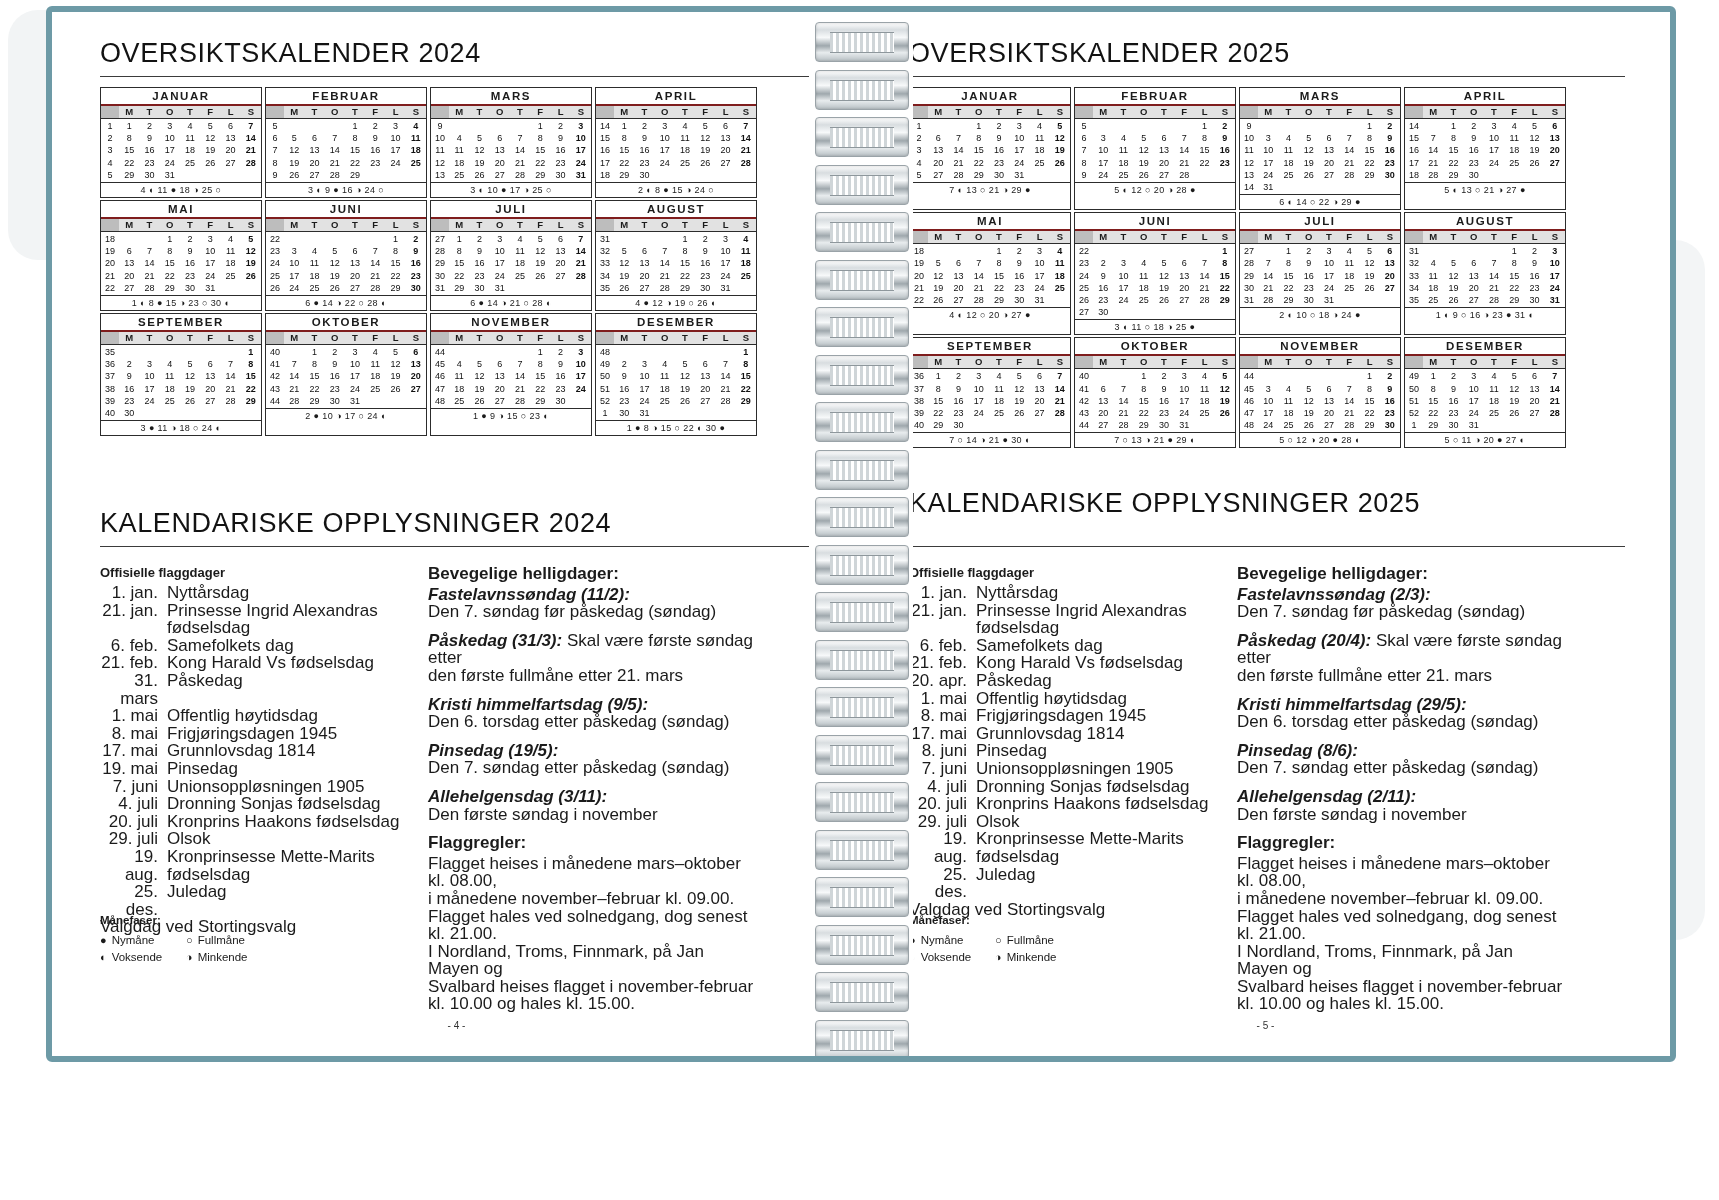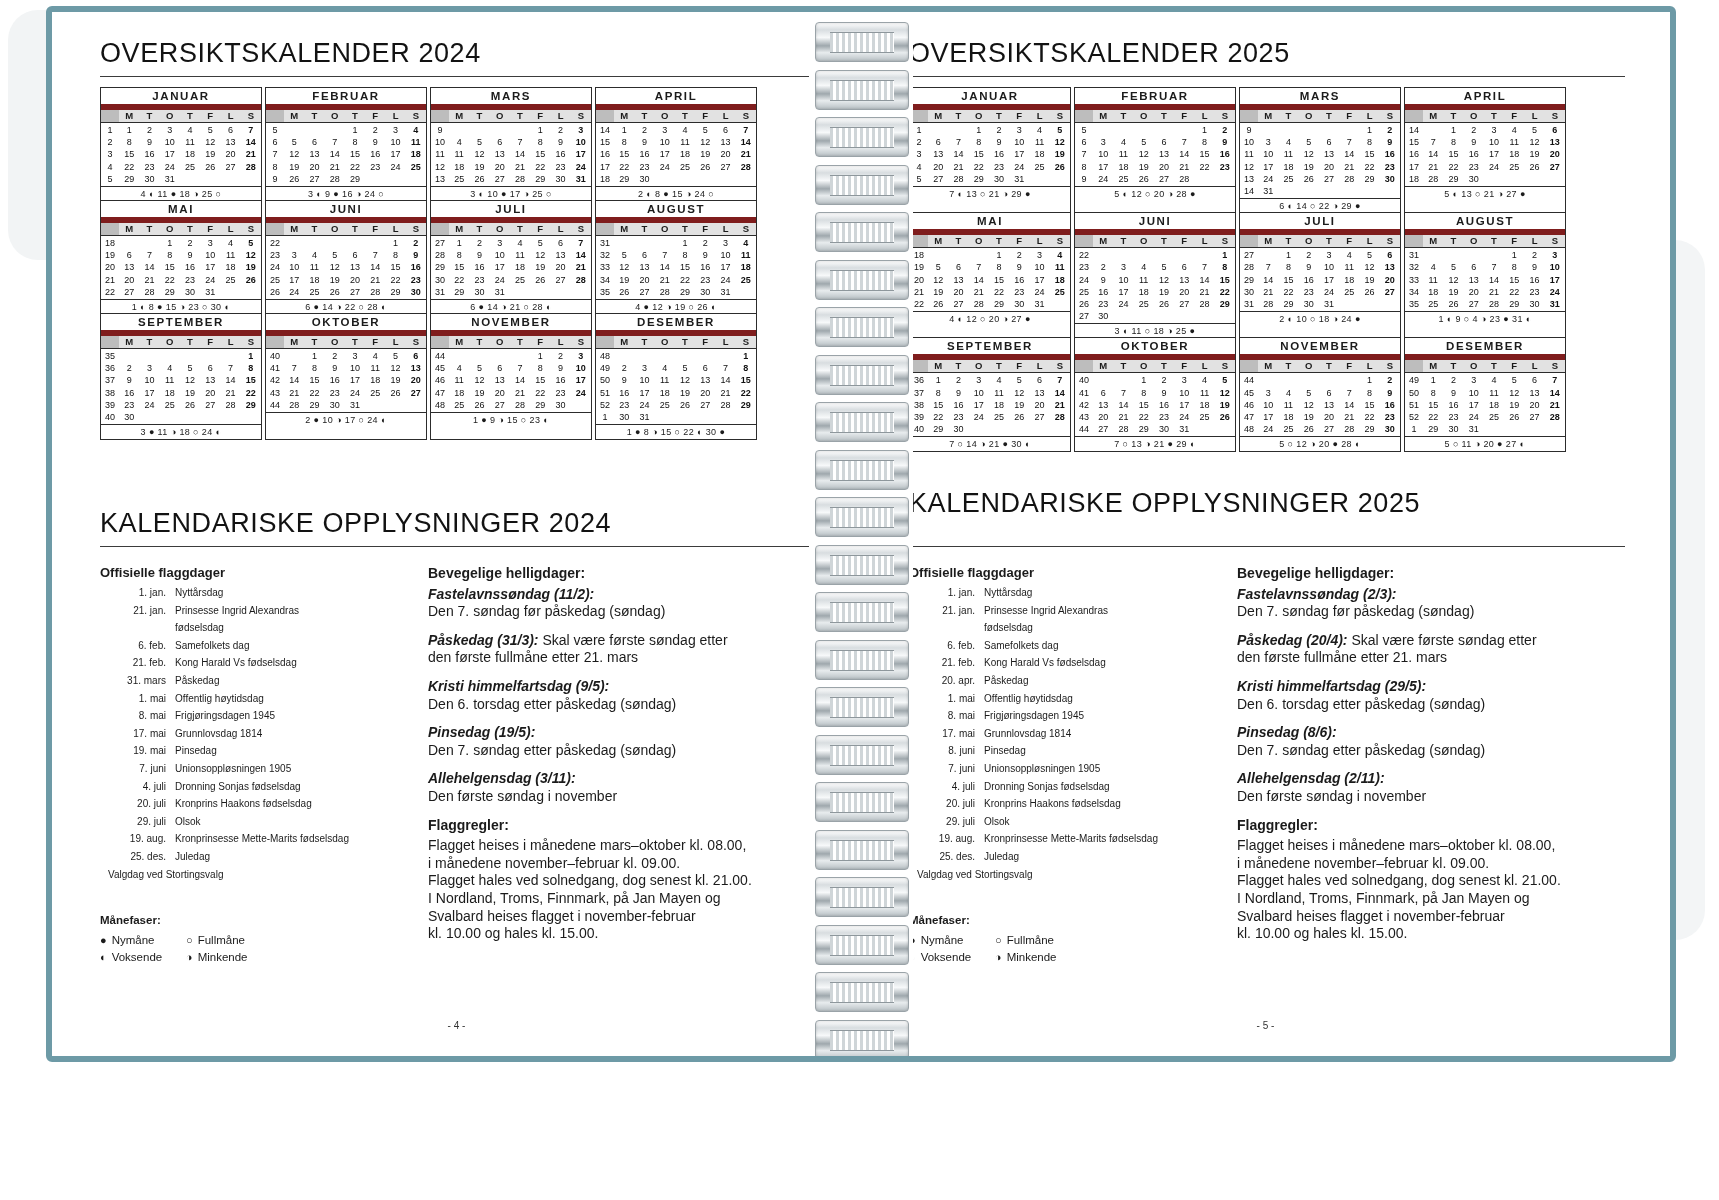--- a/index.html
+++ b/index.html
@@ -72,21 +72,21 @@
   
   .cal-block{position:absolute;}
   .cal-row{display:flex;}
   .mtab{
     border:1px solid #2c2c2c;
     box-sizing:border-box;
     background:#ffffff;
   }
   .mname{
     text-align:center;font-size:11.5px;letter-spacing:1.6px;font-weight:700;
-    padding:2px 0 2px;background:#ffffff;border-bottom:6px solid #7f1d1d;
+    padding:2px 0 2px;background:#ffffff;border-bottom:2px solid #7f1d1d;
   }
   .dow{
     display:flex;background:#e2e2e2;border-bottom:1px solid #2c2c2c;
   }
   .dow span{
     flex:1;text-align:center;font-size:9.5px;font-weight:700;line-height:12px;
   }
   .dow .wk{flex:0 0 18px;background:#bdbdbd;}
   .weeks{padding:1px 0 1px;}
   .wrow{display:flex;height:12.2px;align-items:center;}
@@ -95,26 +95,26 @@
   }
   .wrow .d{flex:1;text-align:center;font-size:9px;color:#111;}
   .wrow .d.sun{font-weight:700;}
   .moonbar{
     border-top:1px solid #2c2c2c;
     text-align:center;font-size:9px;letter-spacing:.4px;padding:2px 0 2px;
   }
 
   
   .info-h{position:absolute;font-size:13px;font-weight:700;}
-  .flaglist{position:absolute;font-size:10px;line-height:17.6px;margin-left:8px;}
+  .flaglist{position:absolute;font-size:17px;line-height:17.6px;}
   .flagrow{display:flex;}
   .flagrow .dt{width:58px;text-align:right;padding-right:9px;flex:0 0 58px;}
   .flagrow .tx{flex:1;}
   .subline{padding-left:67px;}
-  .mov{position:absolute;font-size:14px;line-height:17.6px;}
+  .mov{position:absolute;font-size:17px;line-height:17.6px;}
   .mov b{font-weight:700;font-style:italic;}
   .mov p{margin:0 0 11px;}
   .moon{position:absolute;font-size:11.5px;line-height:17px;}
   .moon .mh{font-weight:700;margin-bottom:3px;}
   .moon .mrow{display:flex;}
   .moon .mcell{width:86px;display:flex;align-items:center;gap:5px;}
   .glyph{font-size:11px;}
   .pageno{position:absolute;font-size:10px;color:#333;}
 </style>
 </head>
@@ -1602,21 +1602,21 @@
                   <div class="wno">35</div>
                   <div class="d">25</div>
                   <div class="d">26</div>
                   <div class="d">27</div>
                   <div class="d">28</div>
                   <div class="d">29</div>
                   <div class="d">30</div>
                   <div class="d sun">31</div>
                 </div>
               </div>
-              <div class="moonbar">1 ◐  9 ○  4 ◑  23 ●  31 ◐</div>
+              <div class="moonbar">1 ◐  9 ○  16 ◑  23 ●  31 ◐</div>
             </div>
           </div>
           <div class="cal-block cal-row" style="left: 48px; top: 325.25px;">
             <div class="mtab" style="width: 162px; margin-right: 3px;">
               <div class="mname">SEPTEMBER</div>
               <div class="dow">
                 <span class="wk"></span>
                 <span>M</span>
                 <span>T</span>
                 <span>O</span>

